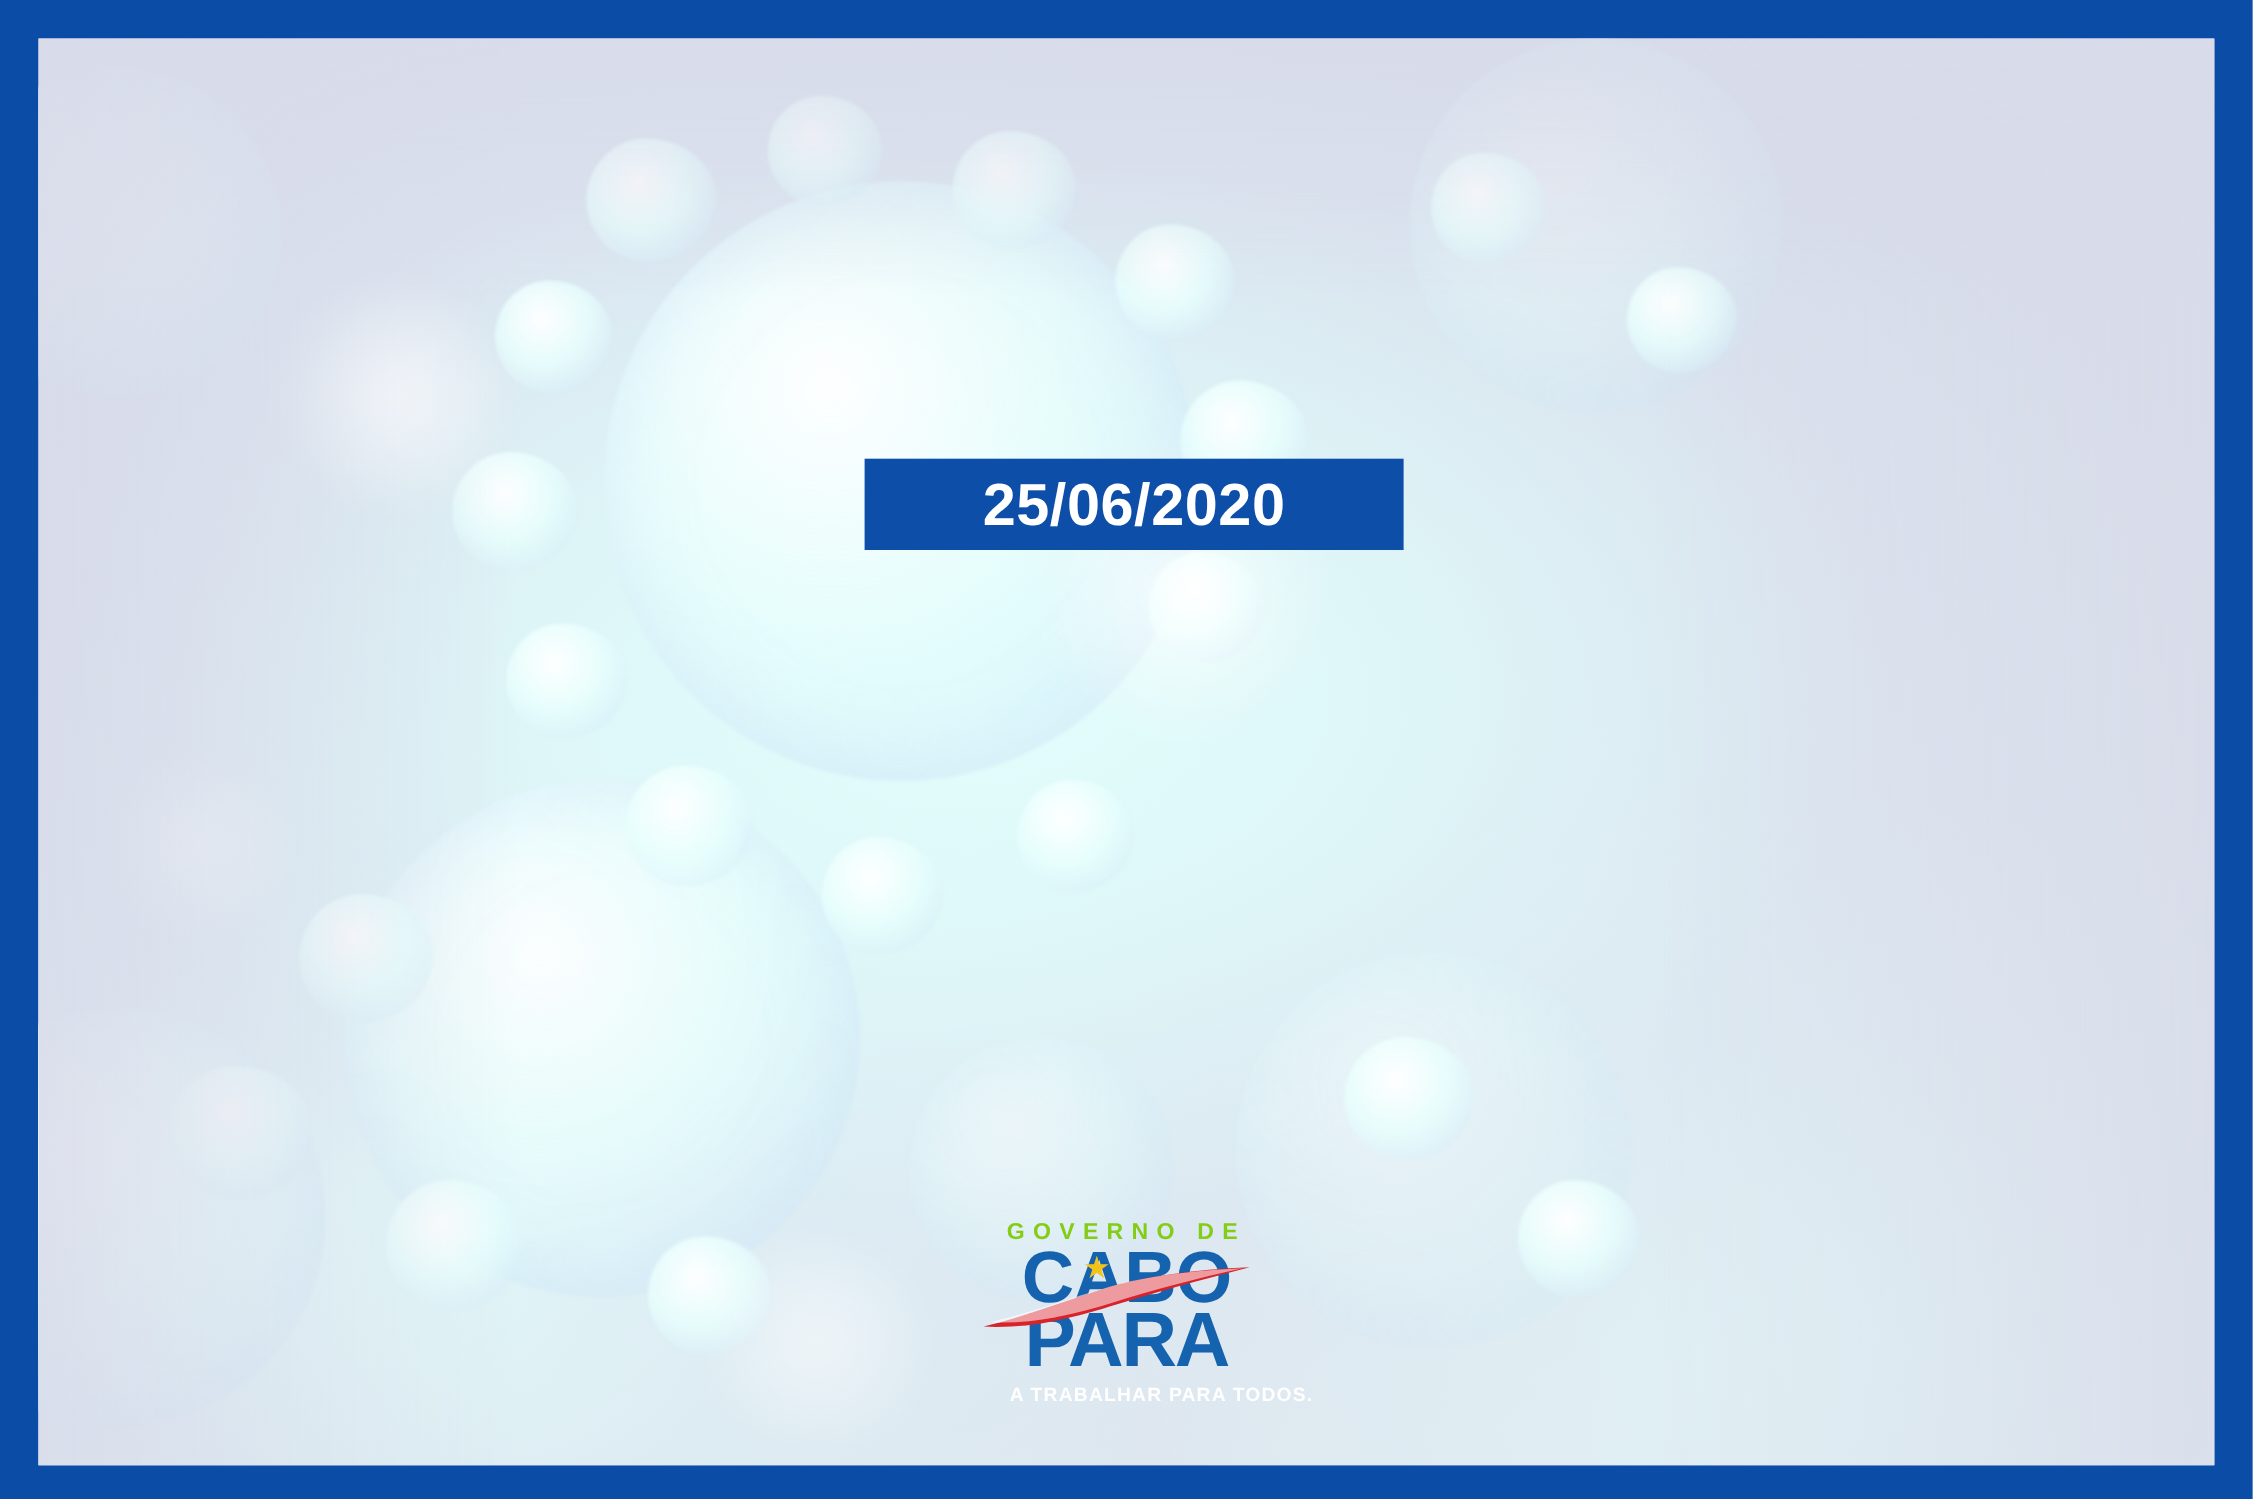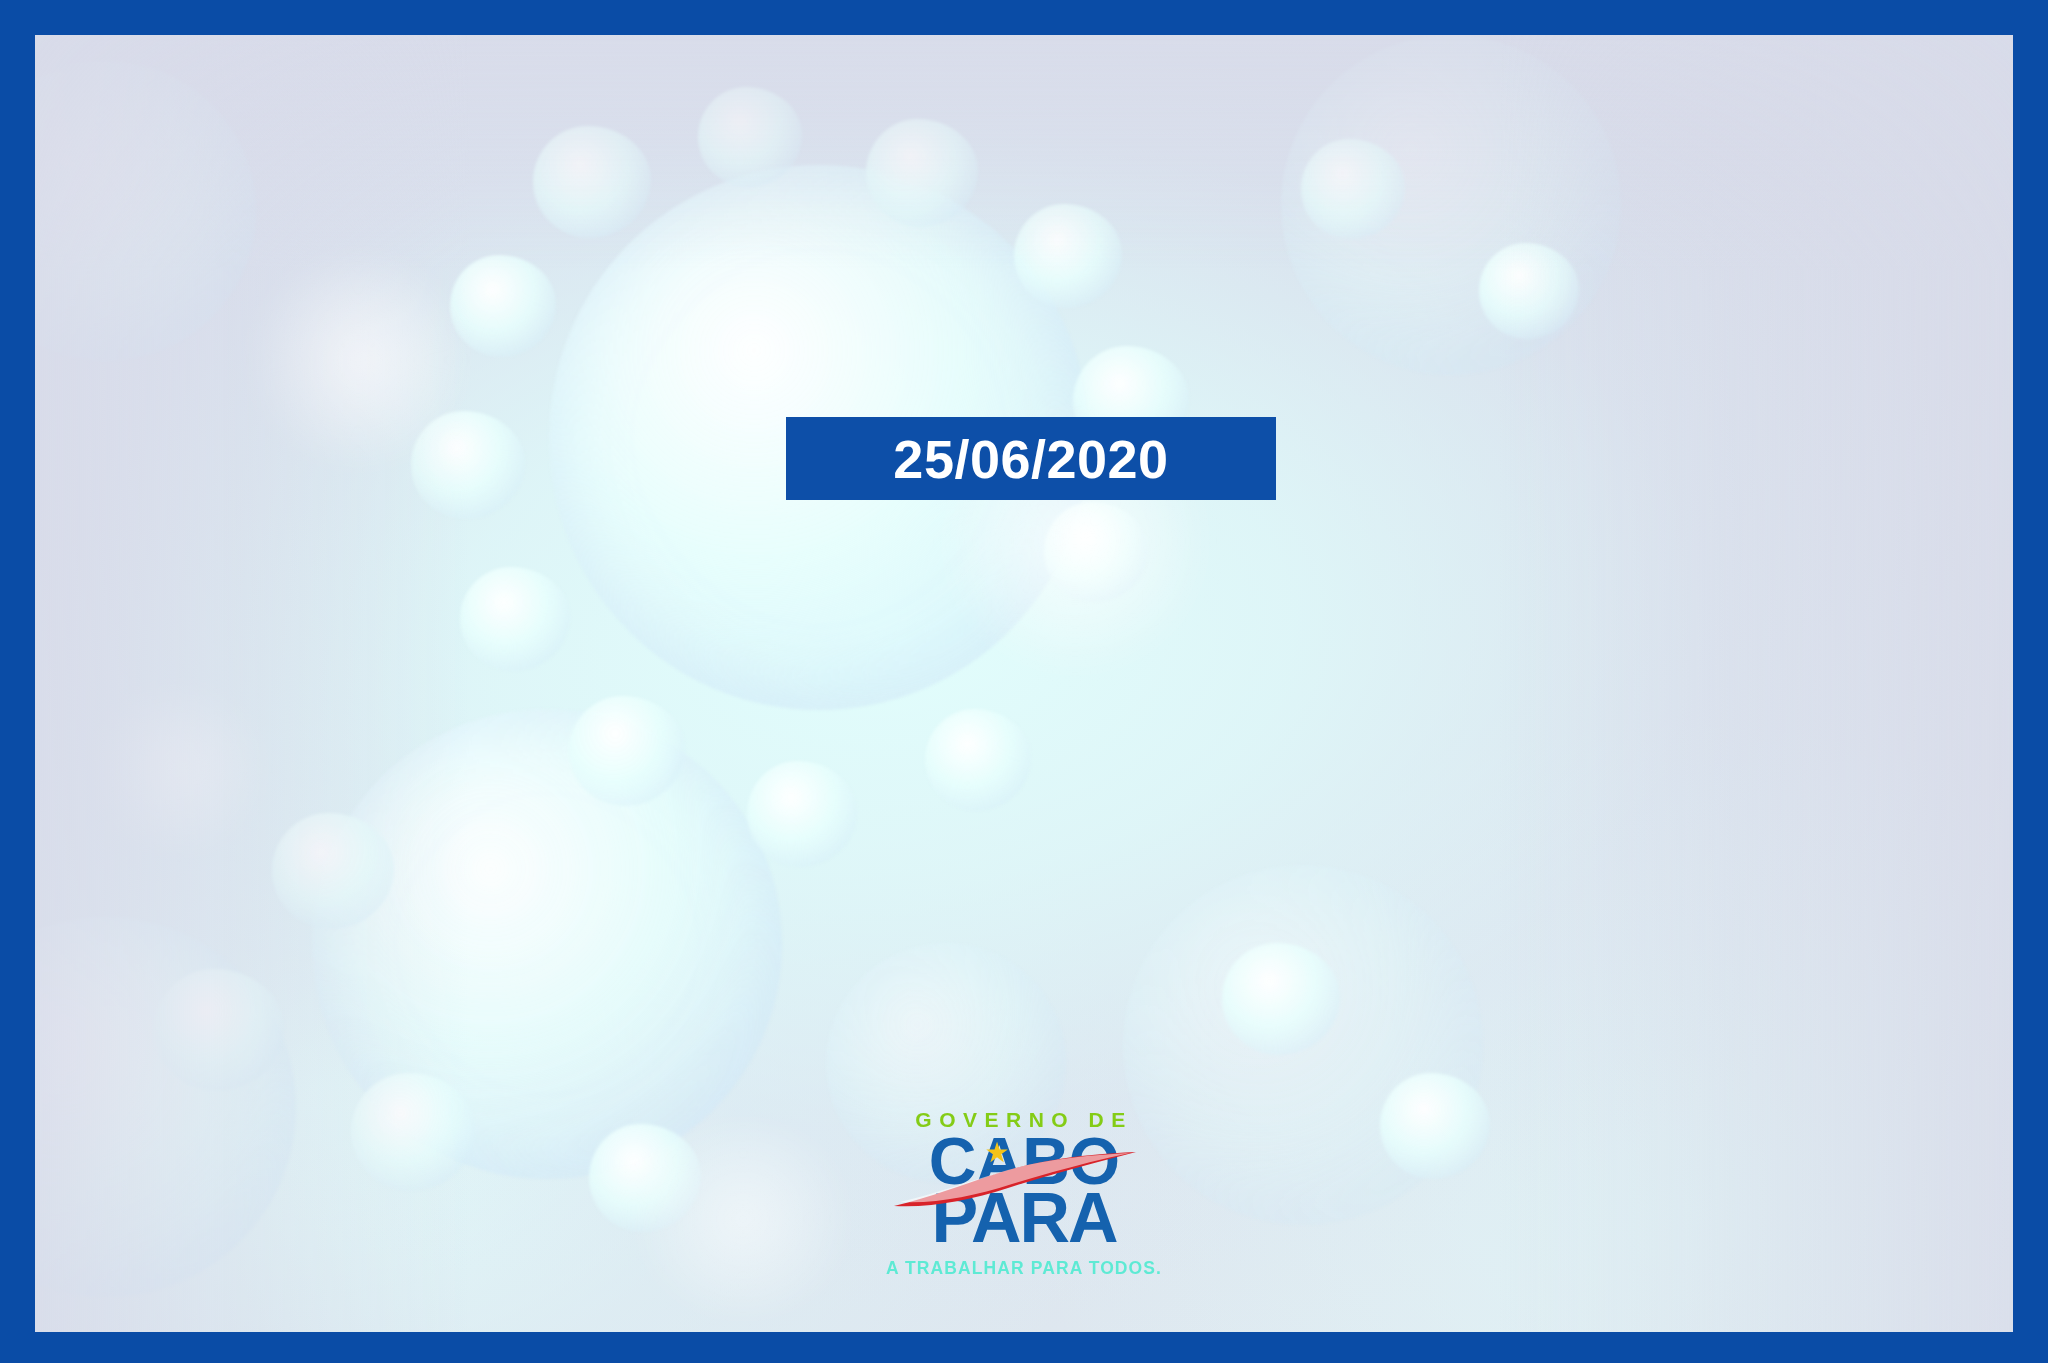--- a/index.html
+++ b/index.html
@@ -216,23 +216,24 @@
     top: 16px;
     width: 268px;
     height: 62px;
     z-index: 5;
     pointer-events: none;
   }
   .gov-tagline {
     font-size: 17.5px;
     font-weight: 600;
     letter-spacing: 1.1px;
-    color: #5eead4;
+    color: #ffffff;
     margin-top: 10px;
     white-space: nowrap;
+    text-align: right;
   }
 </style>
 </head>
 <body>
 
 <div id="poster">
 
   <div class="bg-canvas">
     <div class="bg-wash"></div>
 

